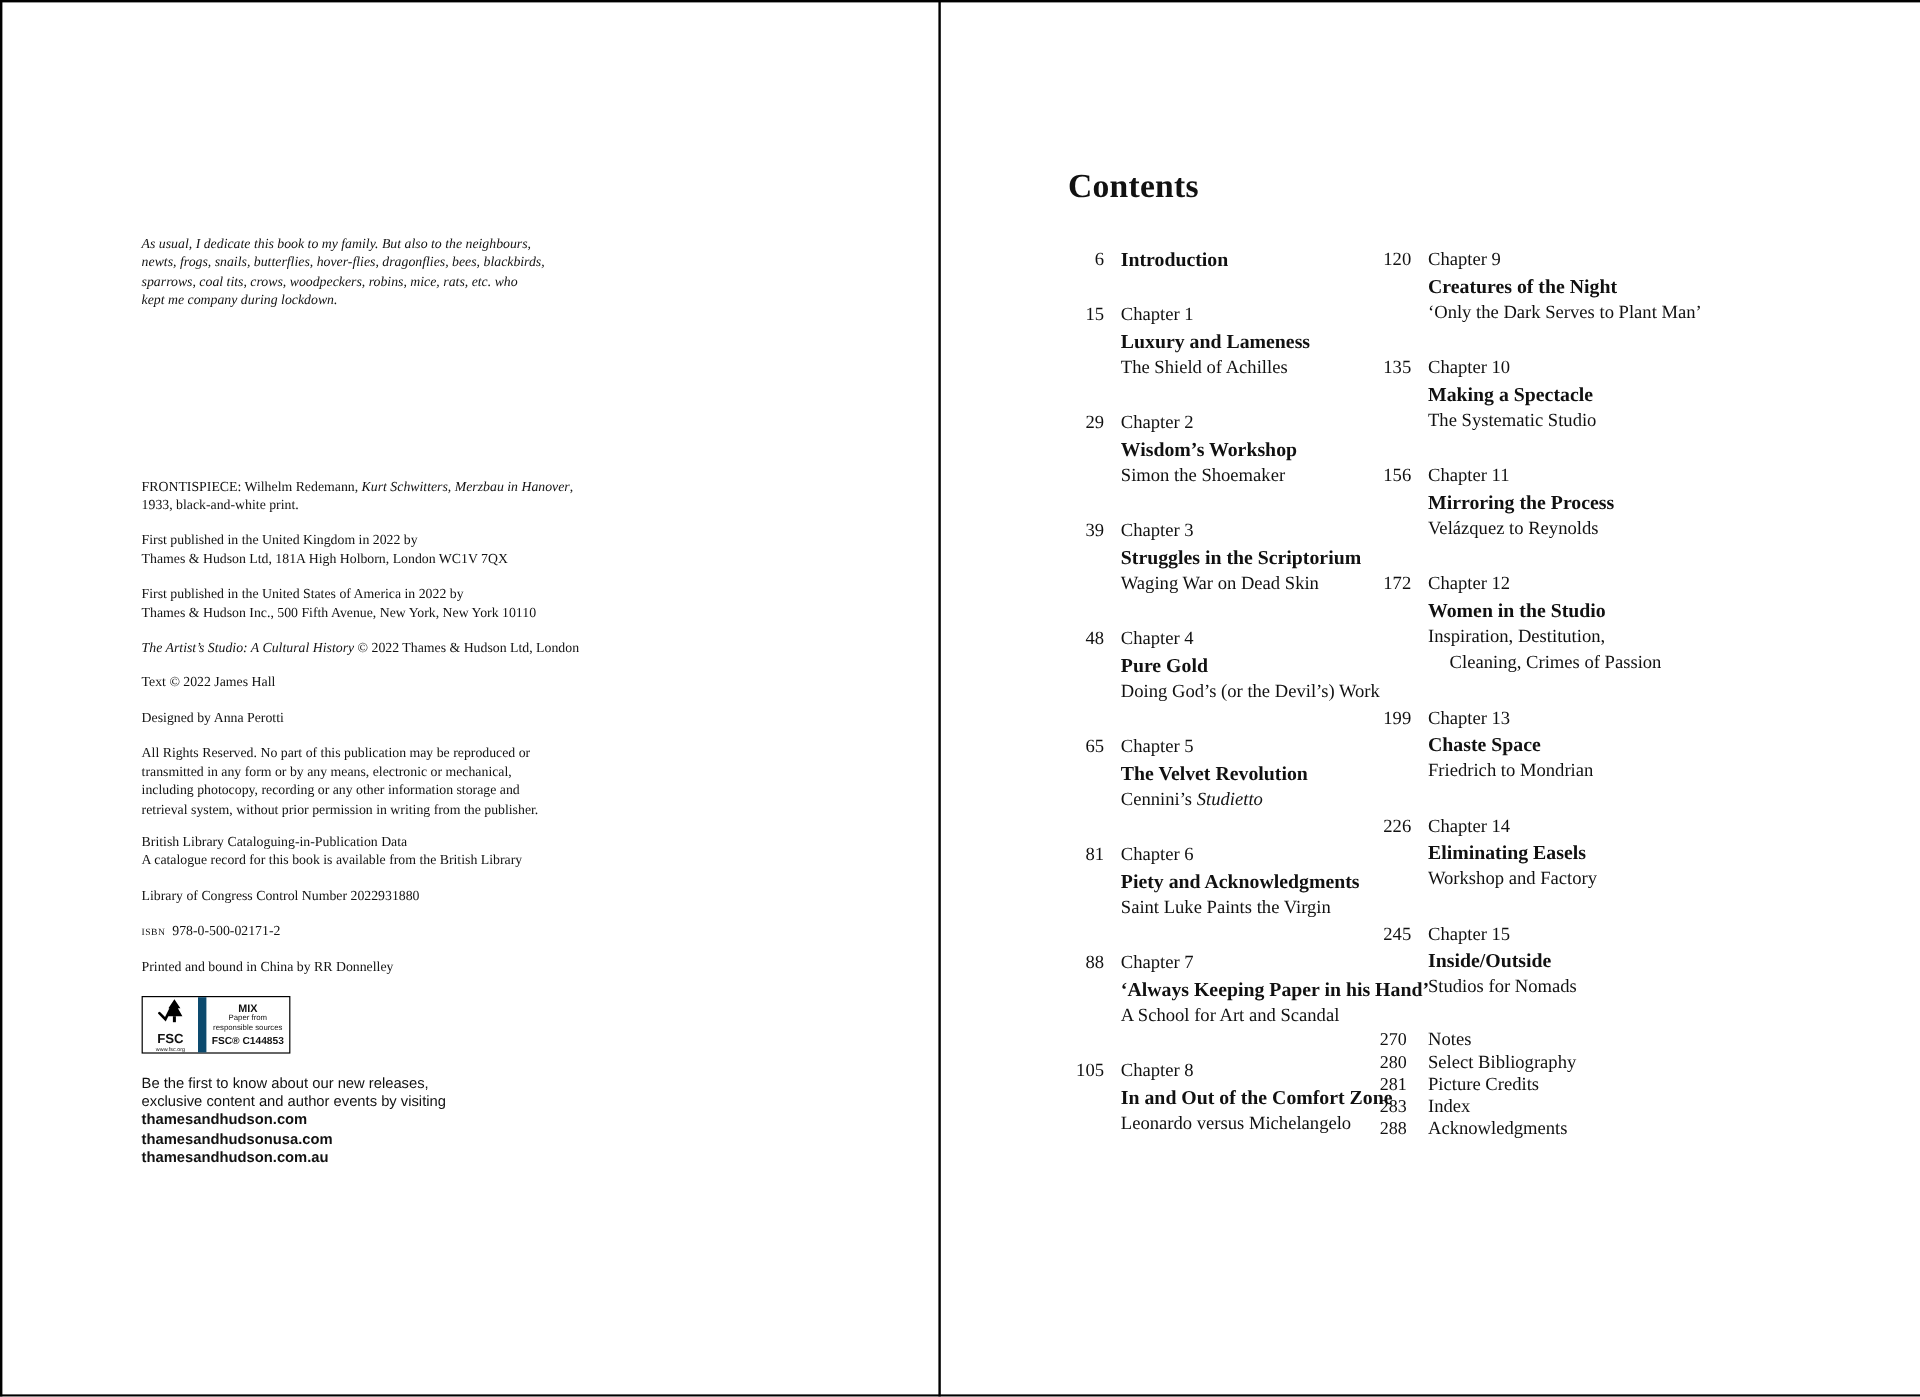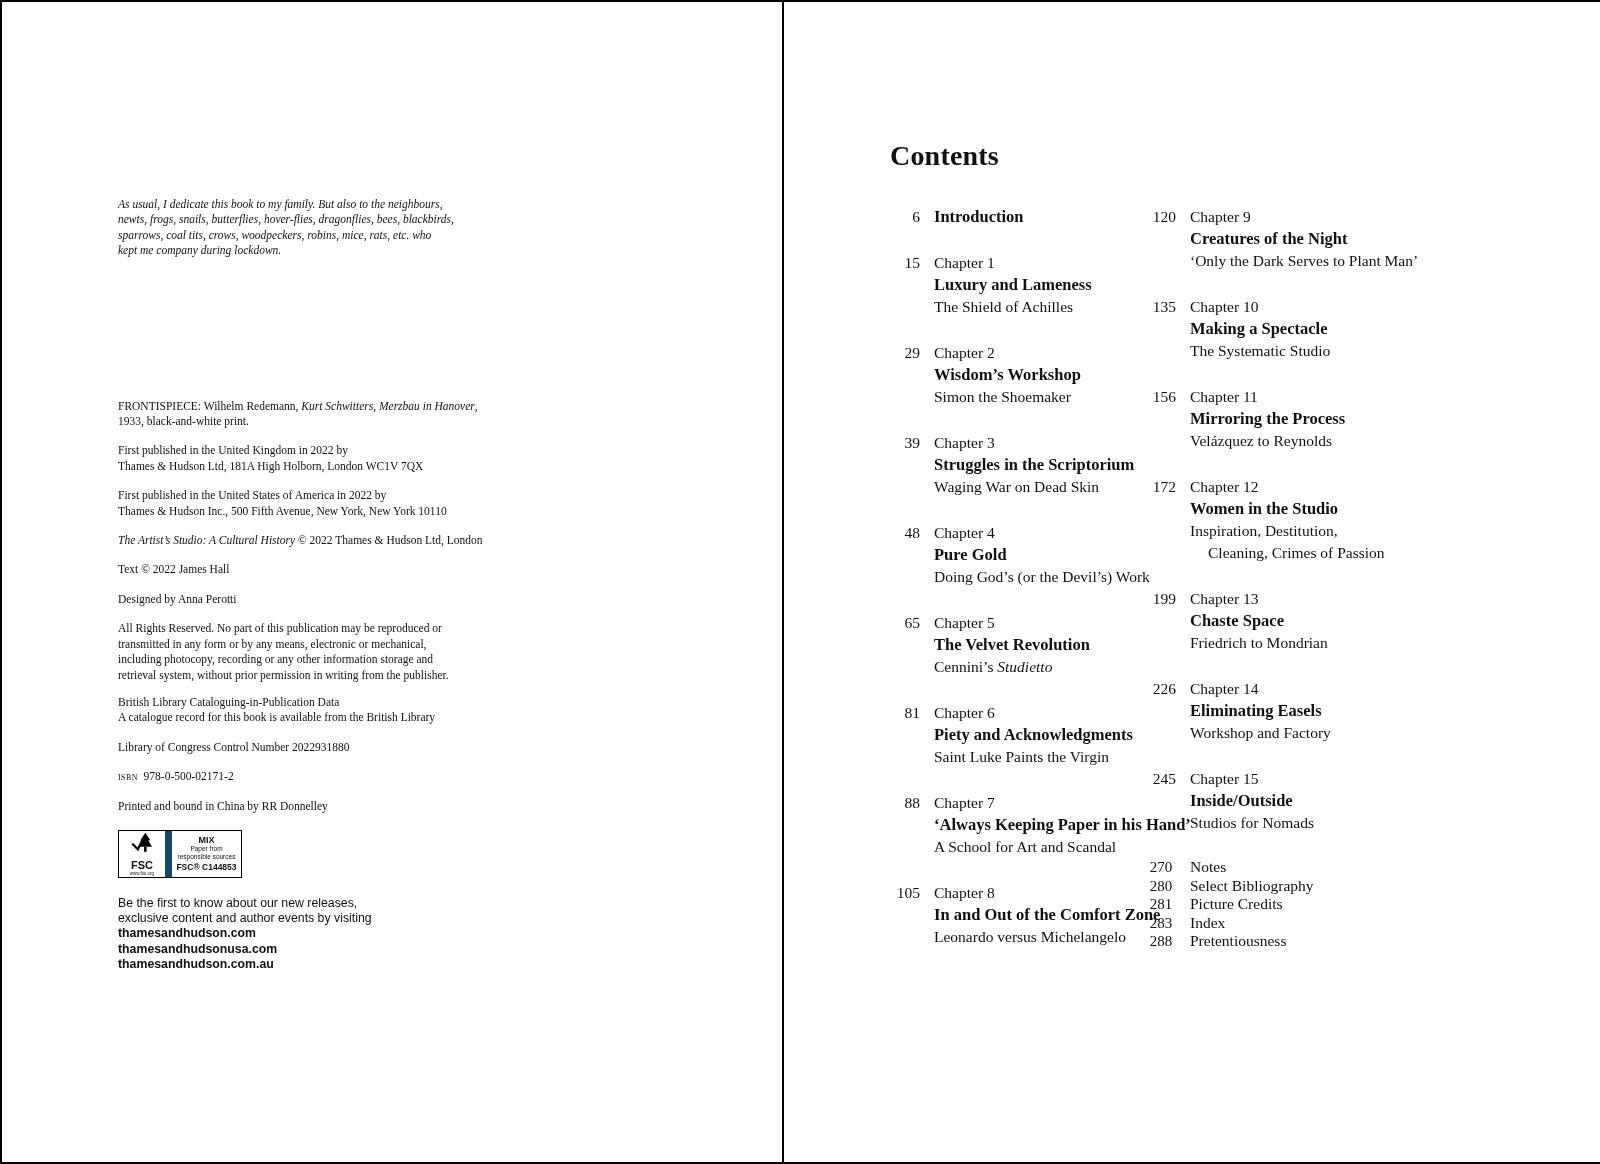--- a/index.html
+++ b/index.html
@@ -275,17 +275,17 @@
         <div class="bm-row">
           <div class="bm-num">281</div>
           <div class="bm-label">Picture Credits</div>
         </div>
         <div class="bm-row">
           <div class="bm-num">283</div>
           <div class="bm-label">Index</div>
         </div>
         <div class="bm-row">
           <div class="bm-num">288</div>
-          <div class="bm-label">Pretentiousness</div>
+          <div class="bm-label">Acknowledgments</div>
         </div>
       </div>
     </div>
 </div>
 
 </body></html>

